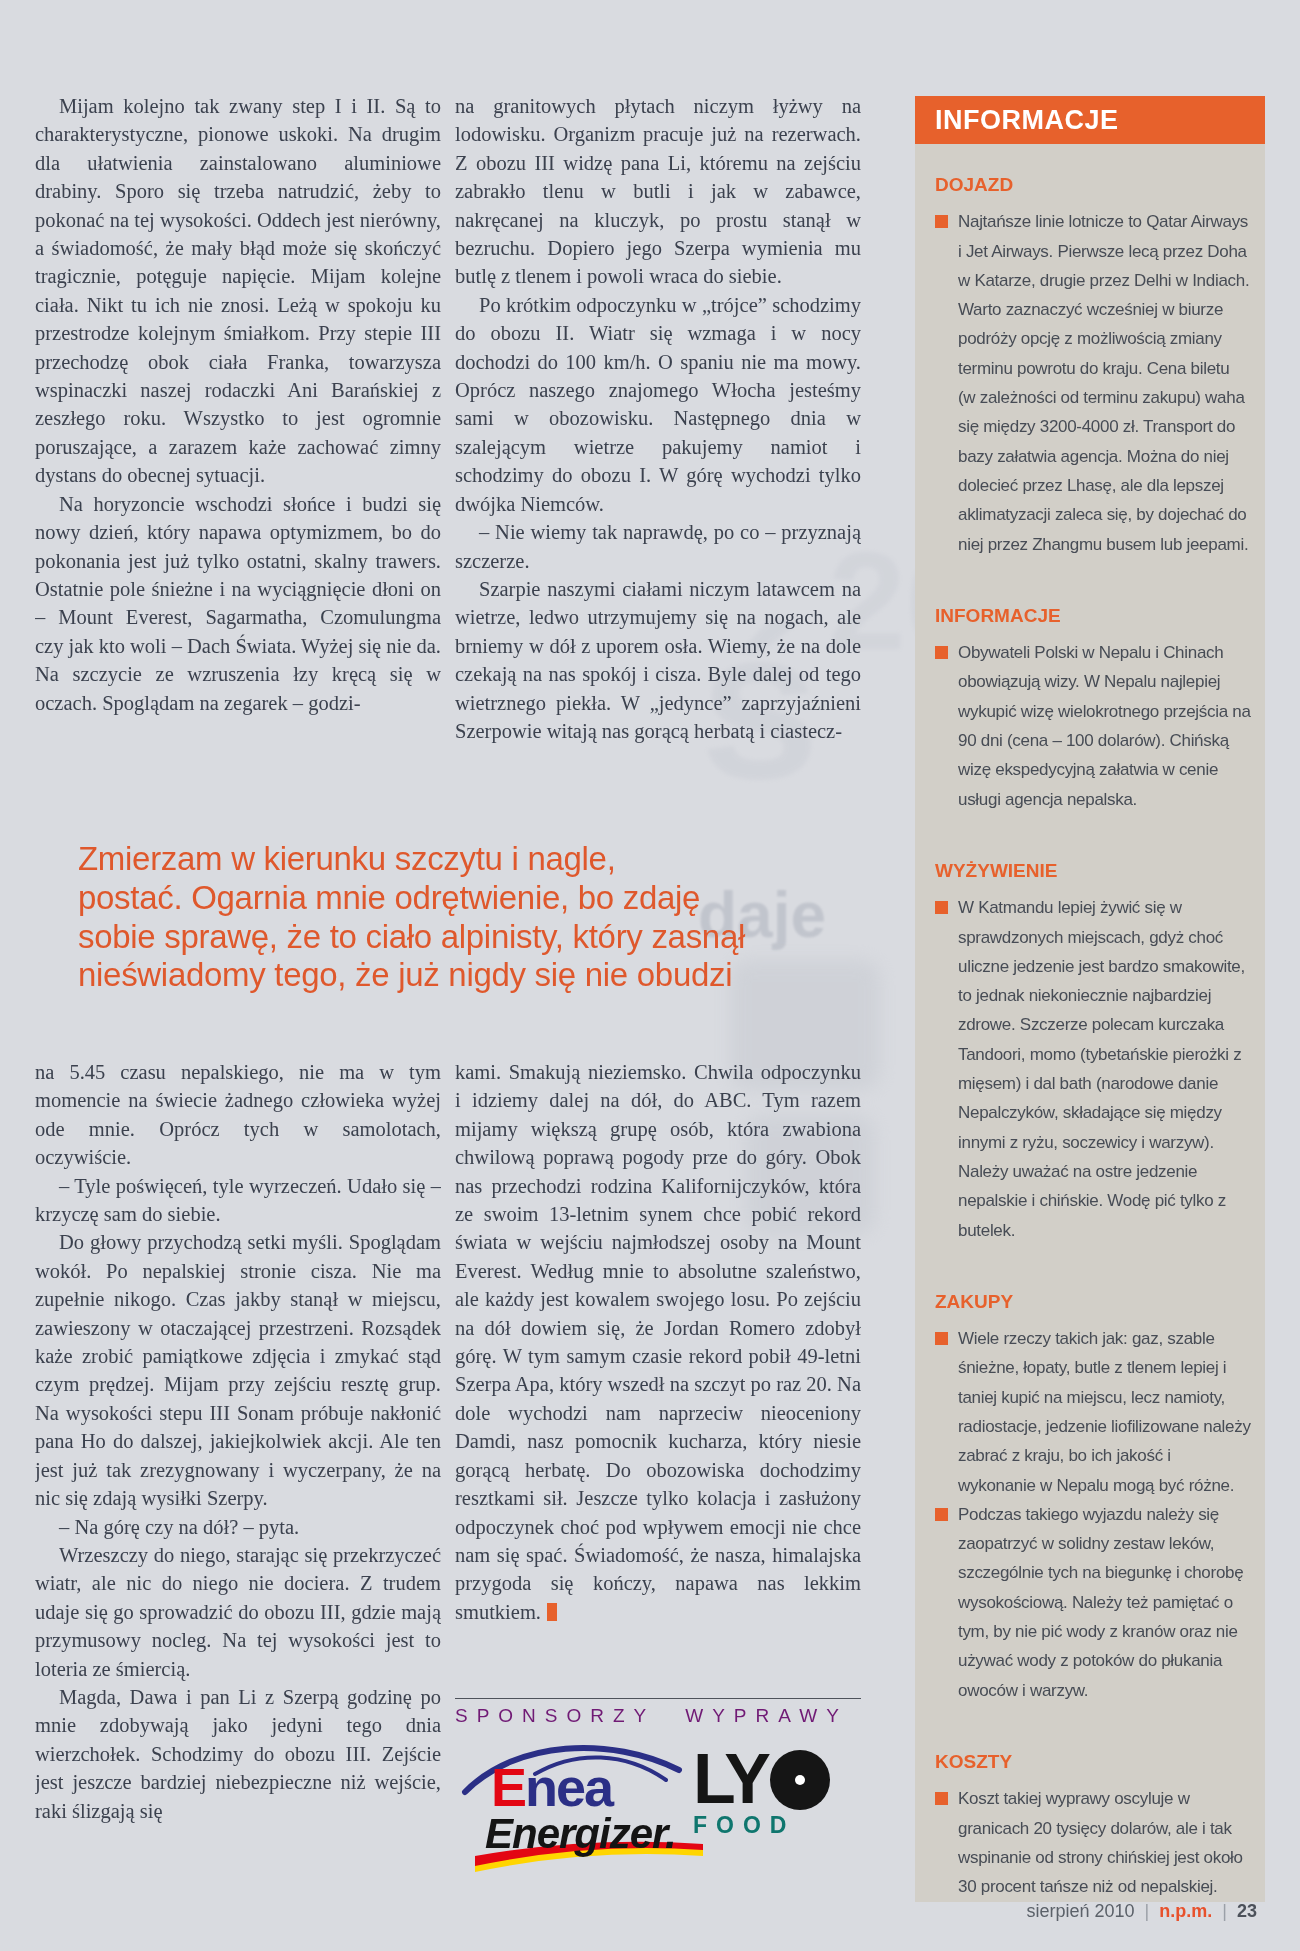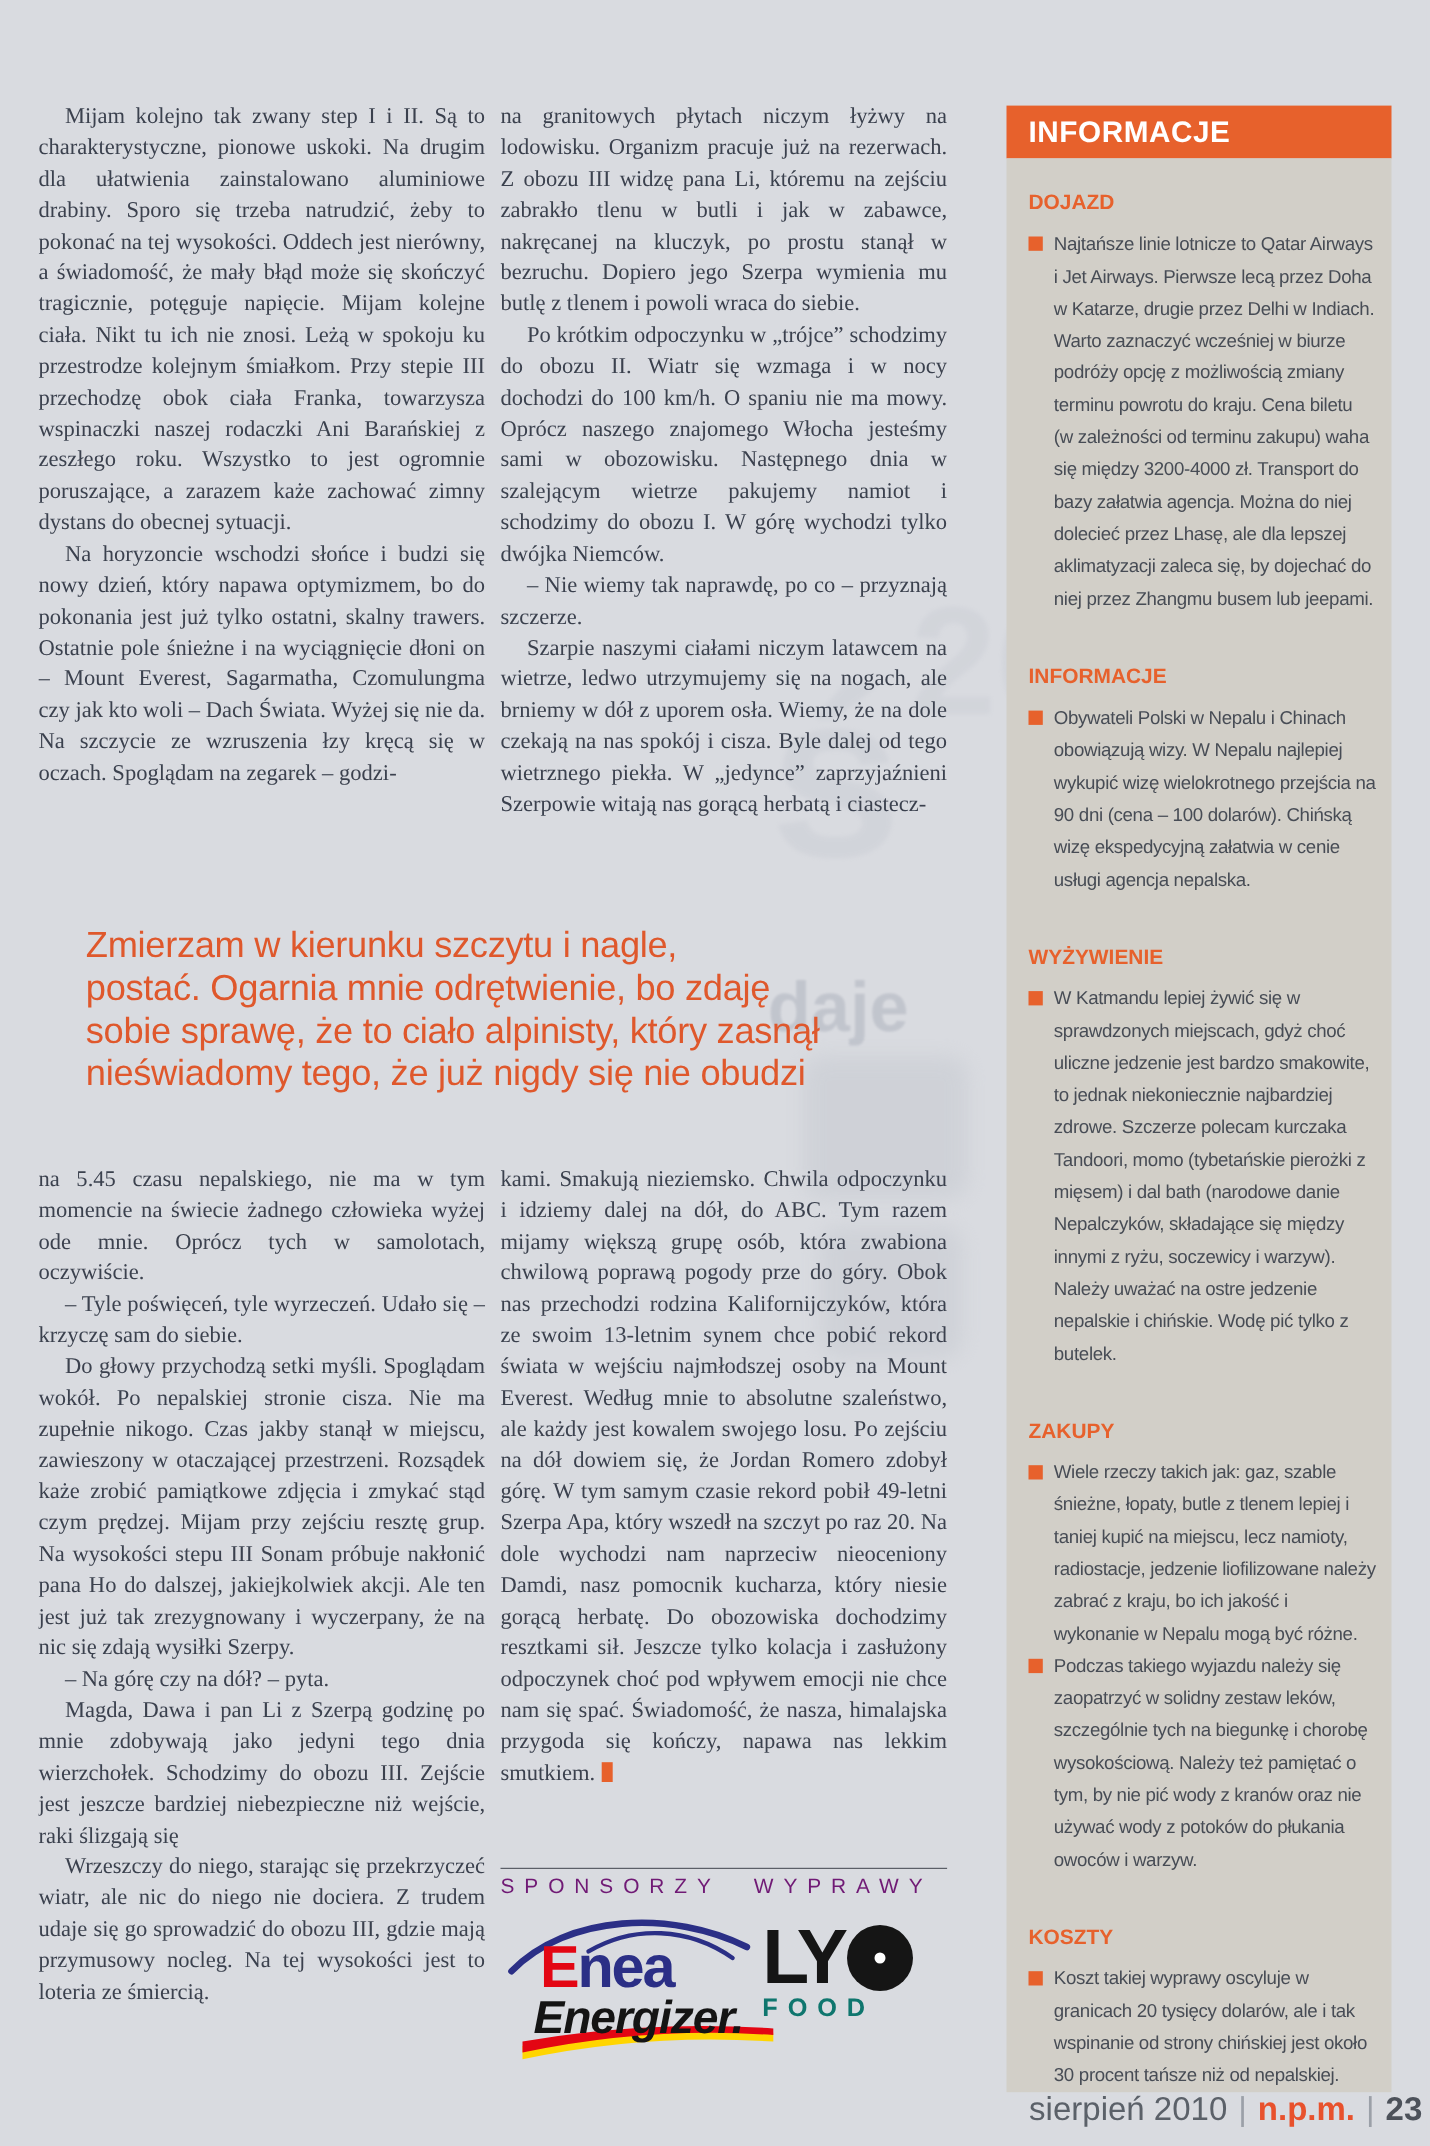--- a/index.html
+++ b/index.html
@@ -67,21 +67,21 @@
   .lyo-row{display:flex;align-items:flex-end;}
   .lyo-ly{font-weight:900;font-size:70px;line-height:62px;letter-spacing:-5px;
           color:#151515;font-family:"Liberation Sans",sans-serif;}
   .lyo-o{width:60px;height:60px;background:#151515;border-radius:50%;
          position:relative;margin-left:4px;}
   .lyo-o .dot{position:absolute;left:25px;top:25px;width:10px;height:10px;
               background:#fff;border-radius:50%;}
   .lyo-food{margin-top:2px;font-size:23px;letter-spacing:9px;color:#0f766e;font-weight:bold;}
 
   
-  #footer{position:absolute;right:4px;top:1901px;font-size:30px;color:var(--footer-text);}
+  #footer{position:absolute;right:40px;top:1901px;font-size:18px;color:var(--footer-text);}
   #footer .pipe{color:var(--muted);padding:0 10px;}
   #footer .brand{color:#e8512c;font-weight:bold;}
   #footer .pageno{font-weight:bold;color:#4c515a;}
 </style>
 </head>
 <body>
 
 <div class="page">
 
   <div class="ghost" id="ghost-26">26</div>
@@ -107,22 +107,22 @@
     <div>postać. Ogarnia mnie odrętwienie, bo zdaję</div>
     <div>sobie sprawę, że to ciało alpinisty, który zasnął</div>
     <div>nieświadomy tego, że już nigdy się nie obudzi</div>
   </div>
 
   <section class="col" id="col-bl">
     <p>na 5.45 czasu nepalskiego, nie ma w tym momencie na świecie żadnego człowieka wyżej ode mnie. Oprócz tych w samolotach, oczywiście.</p>
     <p class="ind">– Tyle poświęceń, tyle wyrzeczeń. Udało się – krzyczę sam do siebie.</p>
     <p class="ind">Do głowy przychodzą setki myśli. Spoglądam wokół. Po nepalskiej stronie cisza. Nie ma zupełnie nikogo. Czas jakby stanął w miejscu, zawieszony w otaczającej przestrzeni. Rozsądek każe zrobić pamiątkowe zdjęcia i zmykać stąd czym prędzej. Mijam przy zejściu resztę grup. Na wysokości stepu III Sonam próbuje nakłonić pana Ho do dalszej, jakiejkolwiek akcji. Ale ten jest już tak zrezygnowany i wyczerpany, że na nic się zdają wysiłki Szerpy.</p>
     <p class="ind">– Na górę czy na dół? – pyta.</p>
+    <p class="ind">Wrzeszczy do niego, starając się przekrzyczeć wiatr, ale nic do niego nie dociera. Z trudem udaje się go sprowadzić do obozu III, gdzie mają przymusowy nocleg. Na tej wysokości jest to loteria ze śmiercią.</p>
     <p class="ind">Magda, Dawa i pan Li z Szerpą godzinę po mnie zdobywają jako jedyni tego dnia wierzchołek. Schodzimy do obozu III. Zejście jest jeszcze bardziej niebezpieczne niż wejście, raki ślizgają się</p>
-    <p class="ind">Wrzeszczy do niego, starając się przekrzyczeć wiatr, ale nic do niego nie dociera. Z trudem udaje się go sprowadzić do obozu III, gdzie mają przymusowy nocleg. Na tej wysokości jest to loteria ze śmiercią.</p>
   </section>
 
   <section class="col" id="col-bm">
     <p><span>kami. Smakują nieziemsko. Chwila odpoczynku i idziemy dalej na dół, do ABC. Tym razem mijamy większą grupę osób, która zwabiona chwilową poprawą pogody prze do góry. Obok nas przechodzi rodzina Kalifornijczyków, która ze swoim 13-letnim synem chce pobić rekord świata w wejściu najmłodszej osoby na Mount Everest. Według mnie to absolutne szaleństwo, ale każdy jest kowalem swojego losu. Po zejściu na dół dowiem się, że Jordan Romero zdobył górę. W tym samym czasie rekord pobił 49-letni Szerpa Apa, który wszedł na szczyt po raz 20. Na dole wychodzi nam naprzeciw nieoceniony Damdi, nasz pomocnik kucharza, który niesie gorącą herbatę. Do obozowiska dochodzimy resztkami sił. Jeszcze tylko kolacja i zasłużony odpoczynek choć pod wpływem emocji nie chce nam się spać. Świadomość, że nasza, himalajska przygoda się kończy, napawa nas lekkim smutkiem.</span><span class="endmark"></span></p>
   </section>
 
   <div id="sponsors">
     <div class="rule"></div>
     <div class="sp-head">SPONSORZY WYPRAWY</div>
 

